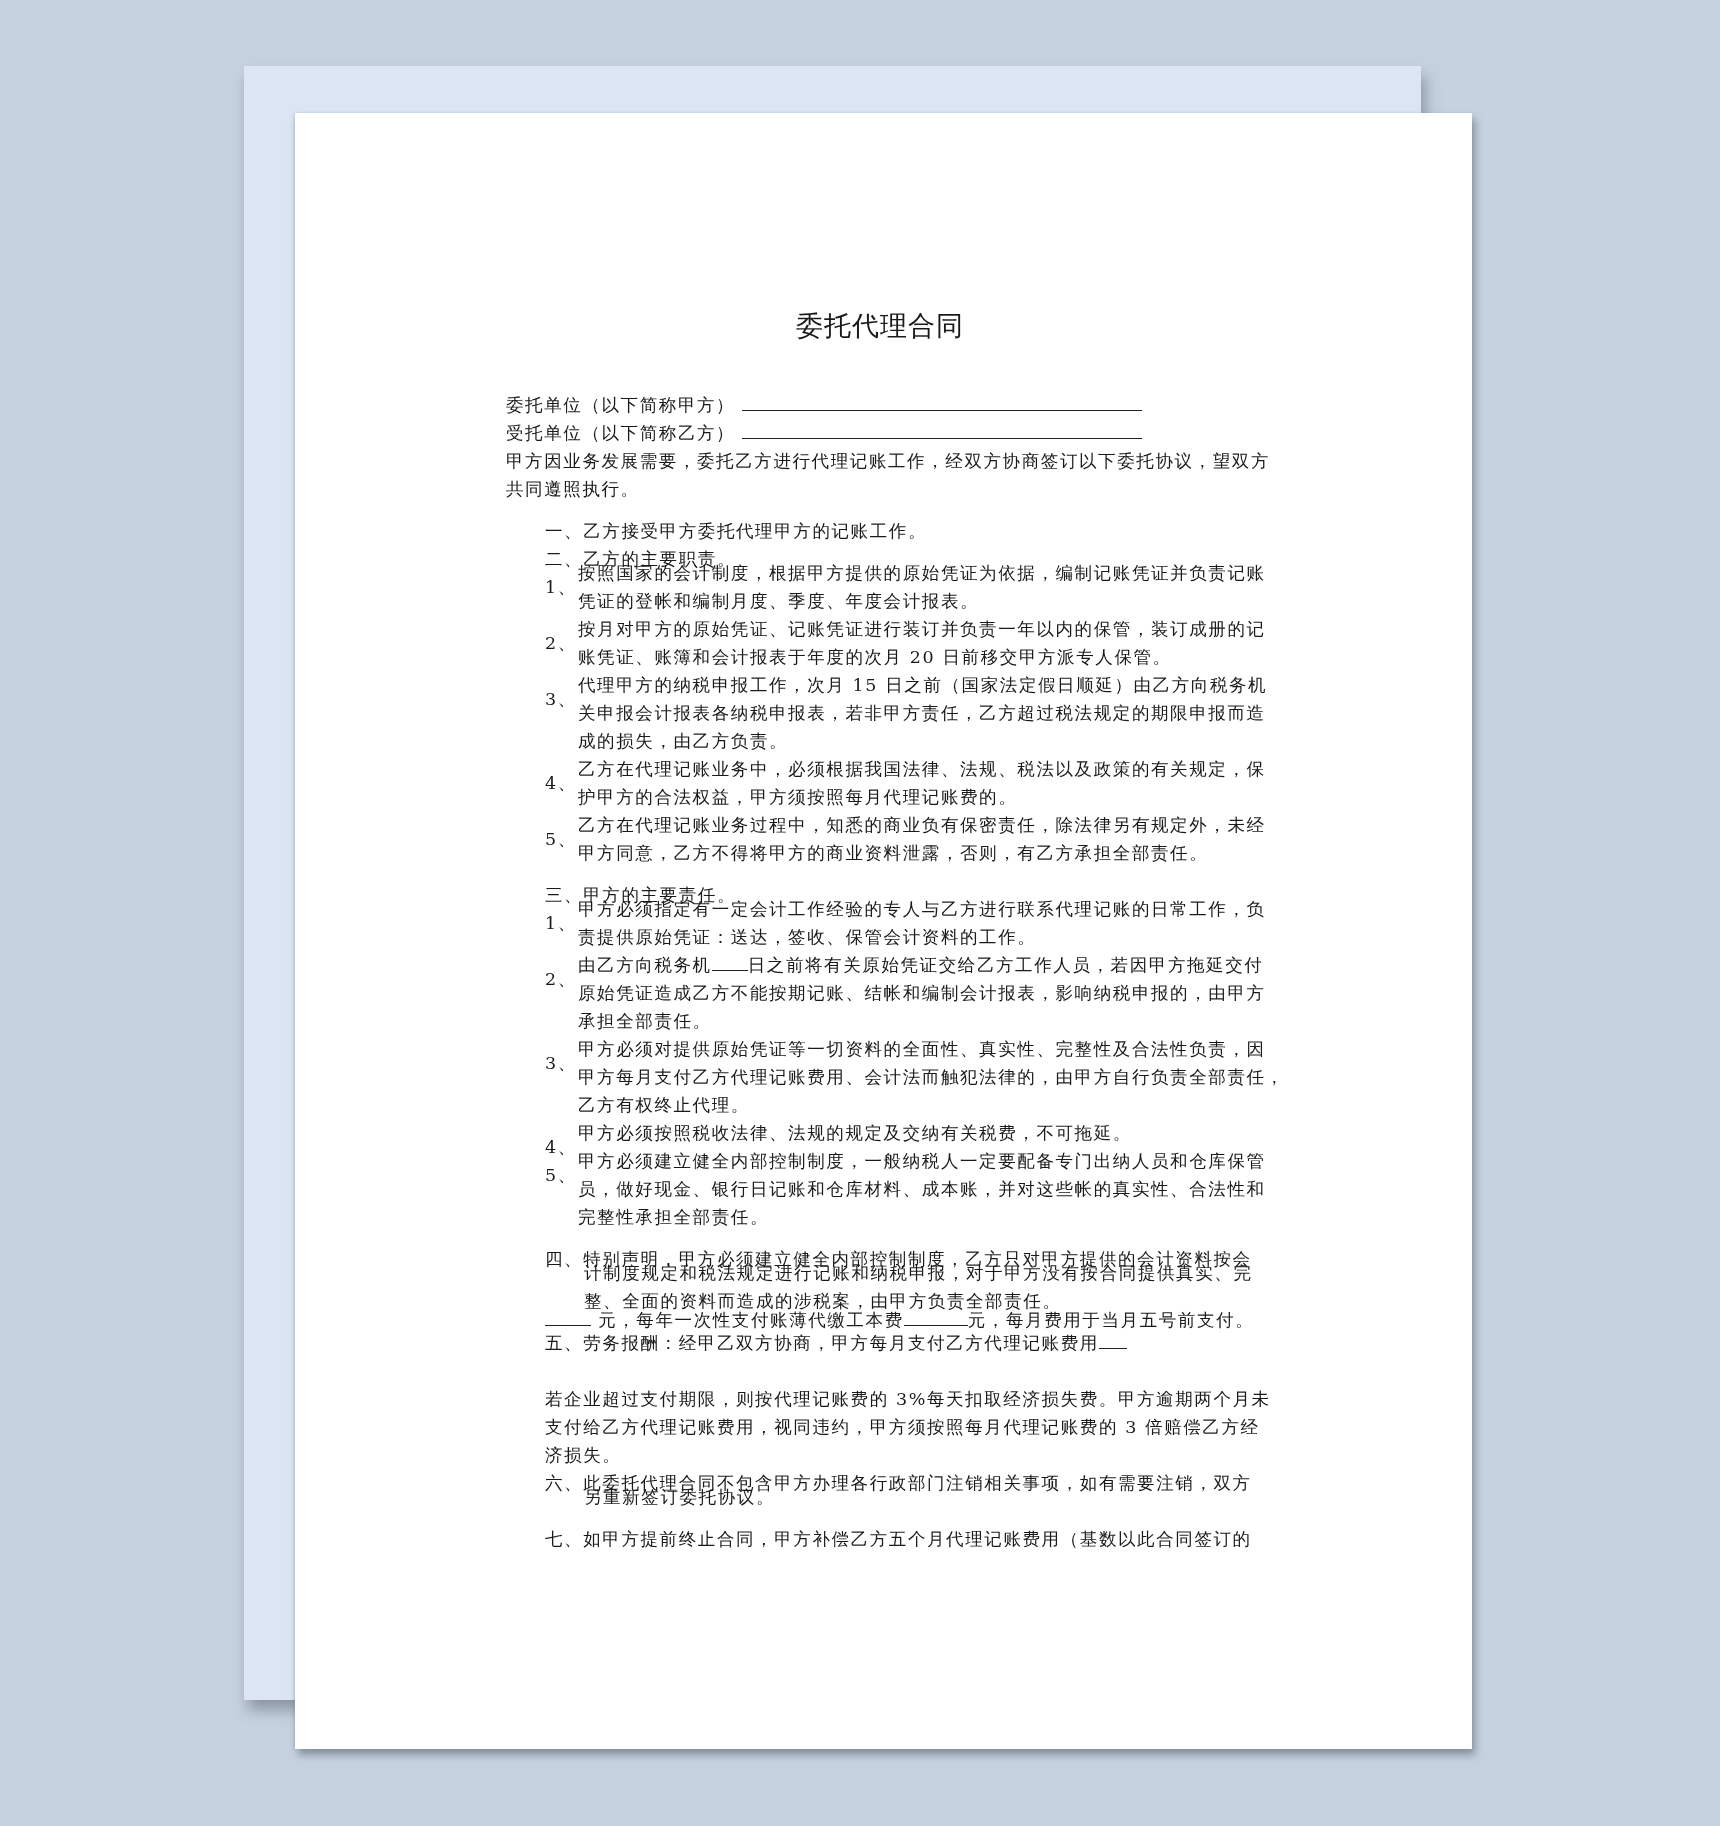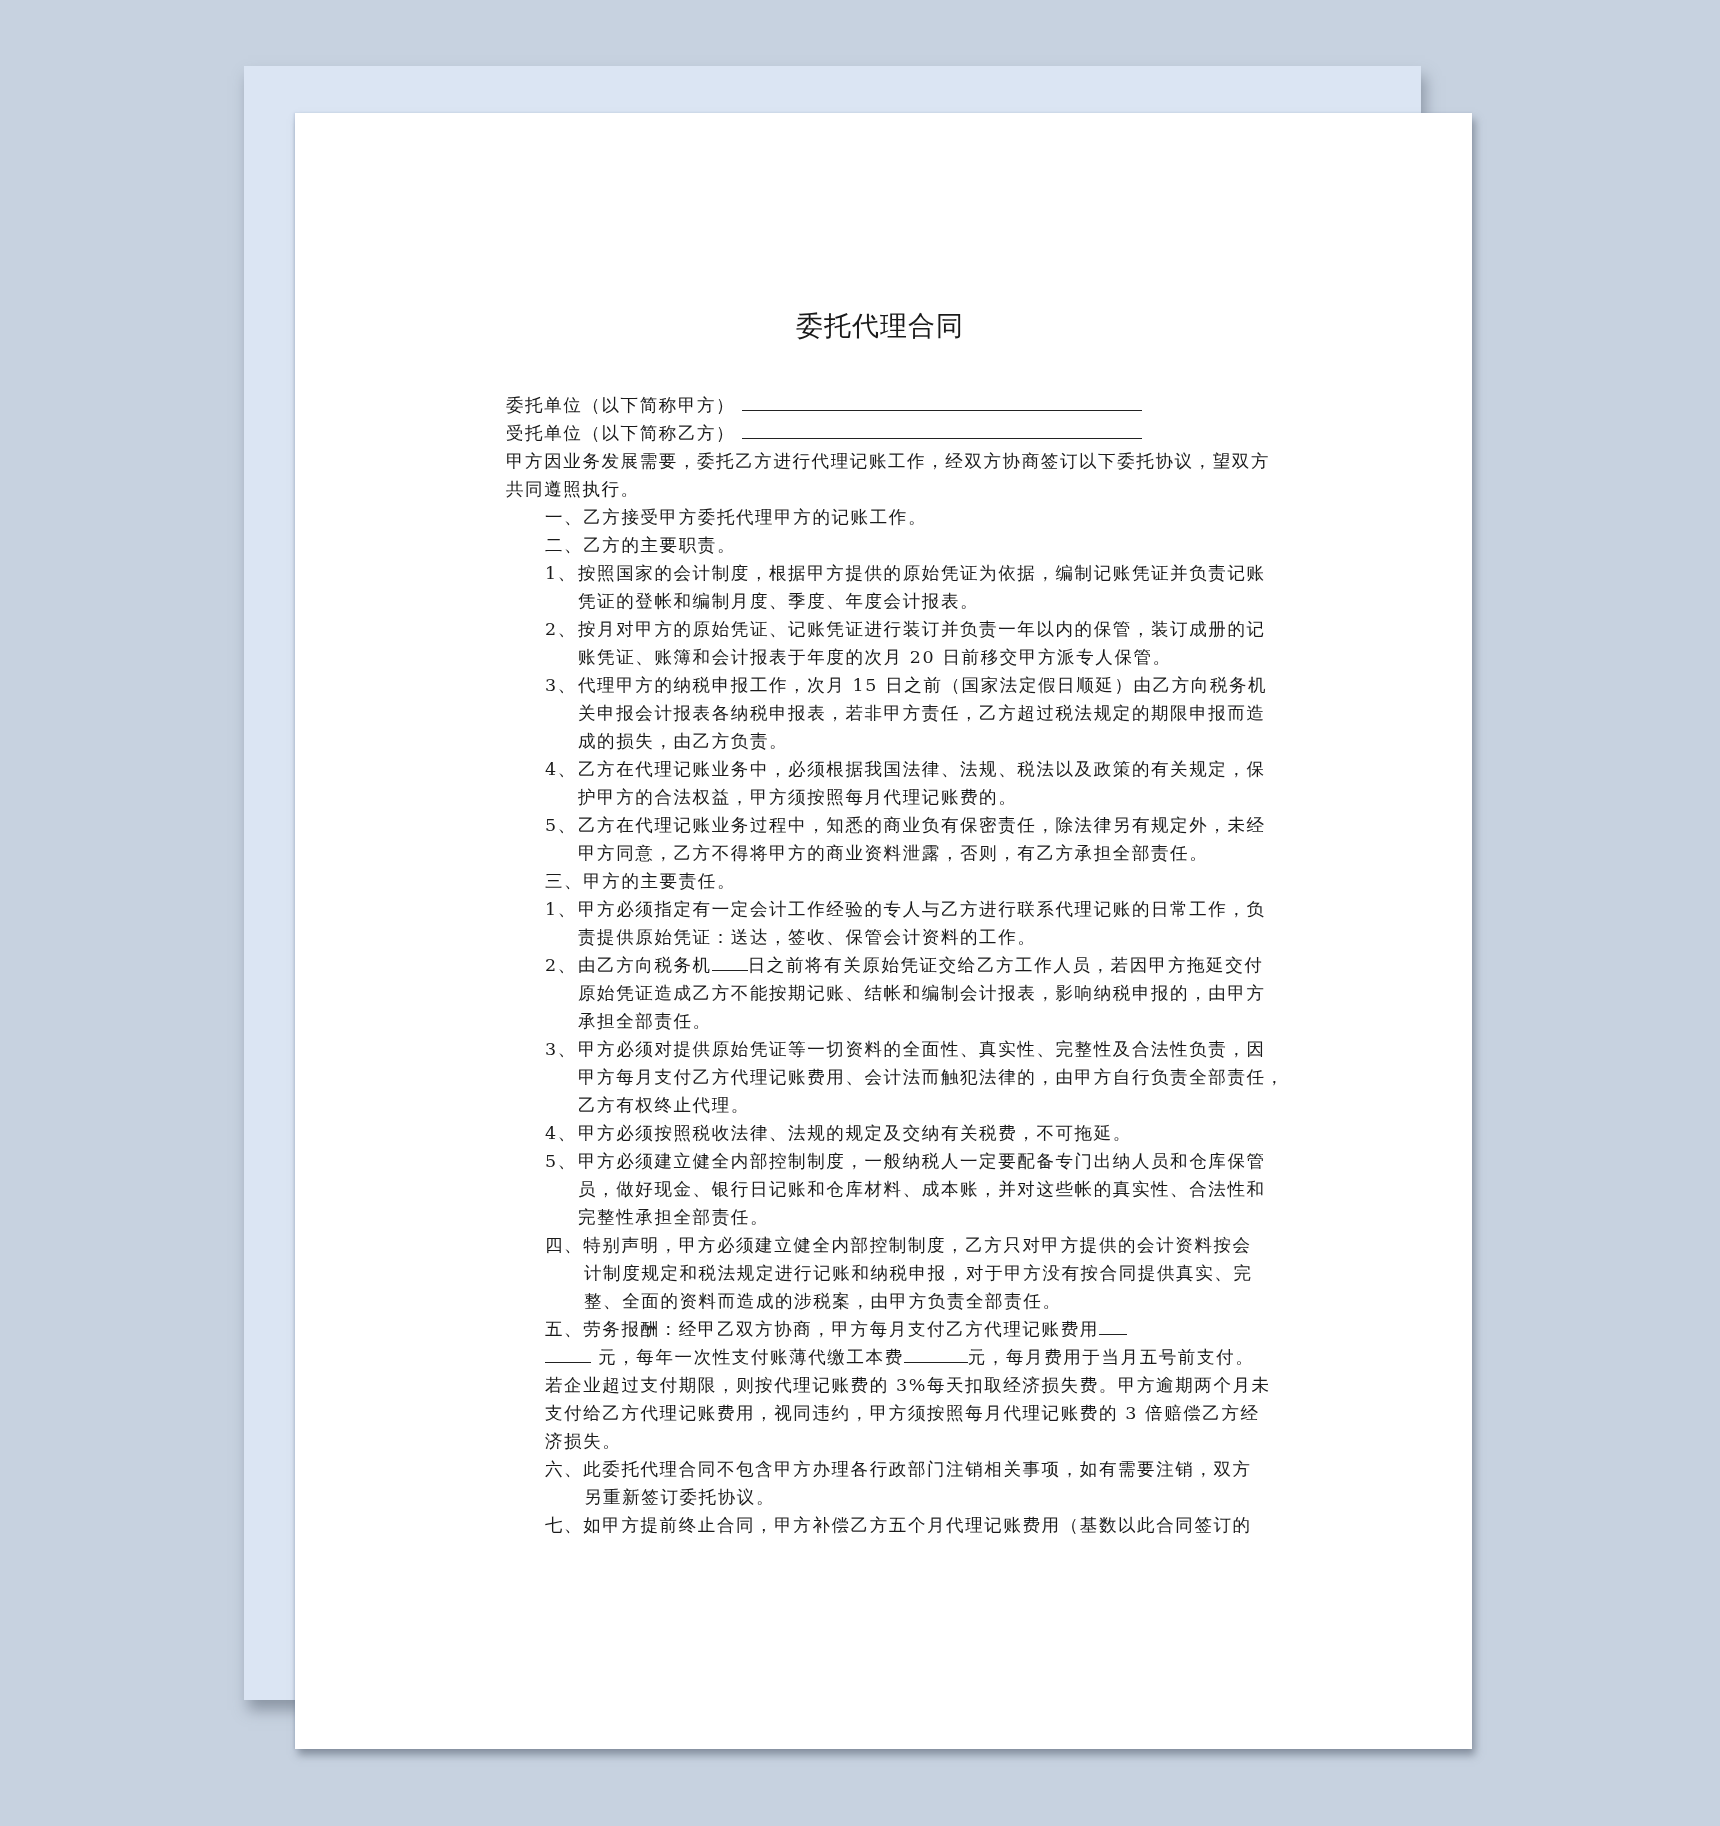--- a/index.html
+++ b/index.html
@@ -31,21 +31,21 @@
     position: absolute; white-space: pre;
     font-size: 17.5px; color: #1a1a1a;
     line-height: 28px; height: 28px;
     letter-spacing: 1.6px;
   }
   .blank {
     display: inline-block; border-bottom: 1.5px solid #222;
     height: 18px; vertical-align: baseline;
   }
   .x0 { left: 506px; }
-  .x1 { left: 545px; }
+  .x1 { left: 545px; margin-top: 14px; }
   .x2 { left: 578px; }
   .x3 { left: 584px; text-align: right; }
 </style>
 </head>
 <body>
 
 <div class="back-page"></div>
 <div class="front-page"></div>
 
 <div class="title">委托代理合同</div>
@@ -102,21 +102,21 @@
 <div class="line x1" style="top:1147px">5、</div>
 <div class="line x2" style="top:1147px">甲方必须建立健全内部控制制度，一般纳税人一定要配备专门出纳人员和仓库保管</div>
 <div class="line x2" style="top:1175px">员，做好现金、银行日记账和仓库材料、成本账，并对这些帐的真实性、合法性和</div>
 <div class="line x2" style="top:1203px">完整性承担全部责任。</div>
 
 <div class="line x1" style="top:1231px">四、特别声明，甲方必须建立健全内部控制制度，乙方只对甲方提供的会计资料按会</div>
 <div class="line x3" style="top:1259px">计制度规定和税法规定进行记账和纳税申报，对于甲方没有按合同提供真实、完</div>
 <div class="line x3" style="top:1287px">整、全面的资料而造成的涉税案，由甲方负责全部责任。</div>
 
 <div class="line x1" style="top:1315px"><span>五、劳务报酬：经甲乙双方协商，甲方每月支付乙方代理记账费用</span><span class="blank" style="width:28px"></span></div>
-<div class="line x1" style="top:1343px"><span class="blank" style="width:46px"></span><span> 元，每年一次性支付账薄代缴工本费</span><span class="blank" style="width:64px"></span><span>元，每月费用于当月五号前支付。</span></div>
+<div class="line x1" style="top:1292px"><span class="blank" style="width:46px"></span><span> 元，每年一次性支付账薄代缴工本费</span><span class="blank" style="width:64px"></span><span>元，每月费用于当月五号前支付。</span></div>
 <div class="line x1" style="top:1371px">若企业超过支付期限，则按代理记账费的 3%每天扣取经济损失费。甲方逾期两个月未</div>
 <div class="line x1" style="top:1399px">支付给乙方代理记账费用，视同违约，甲方须按照每月代理记账费的 3 倍赔偿乙方经</div>
 <div class="line x1" style="top:1427px">济损失。</div>
 
 <div class="line x1" style="top:1455px">六、此委托代理合同不包含甲方办理各行政部门注销相关事项，如有需要注销，双方</div>
 <div class="line x3" style="top:1483px">另重新签订委托协议。</div>
 
 <div class="line x1" style="top:1511px">七、如甲方提前终止合同，甲方补偿乙方五个月代理记账费用（基数以此合同签订的</div>
 
 </body></html>

